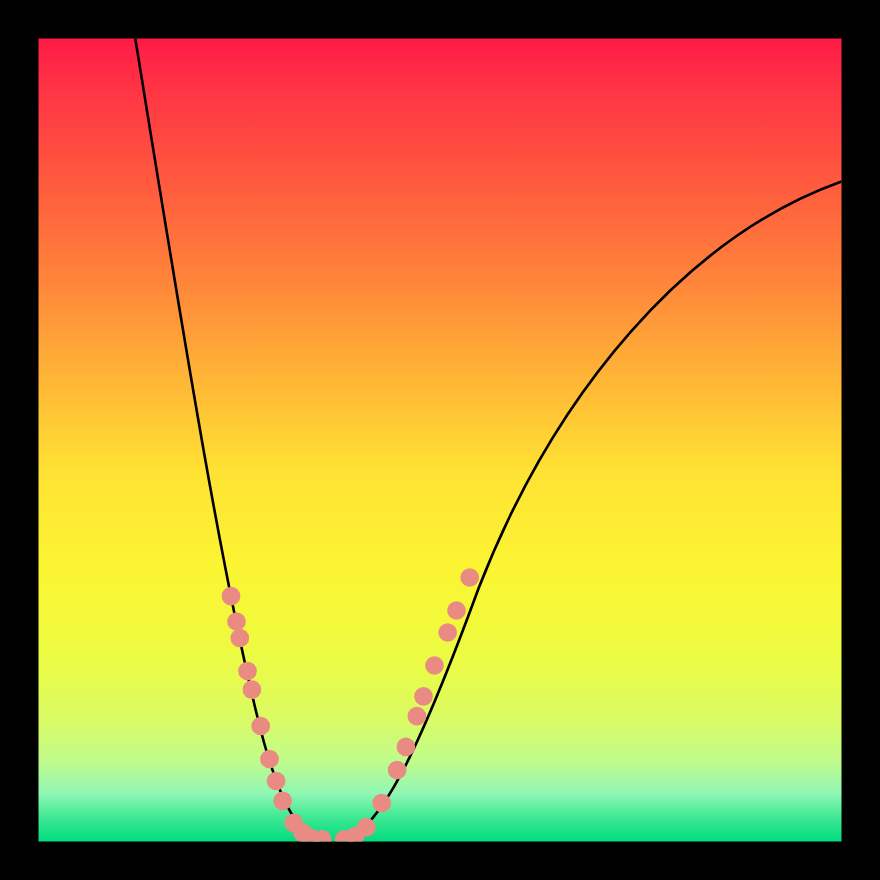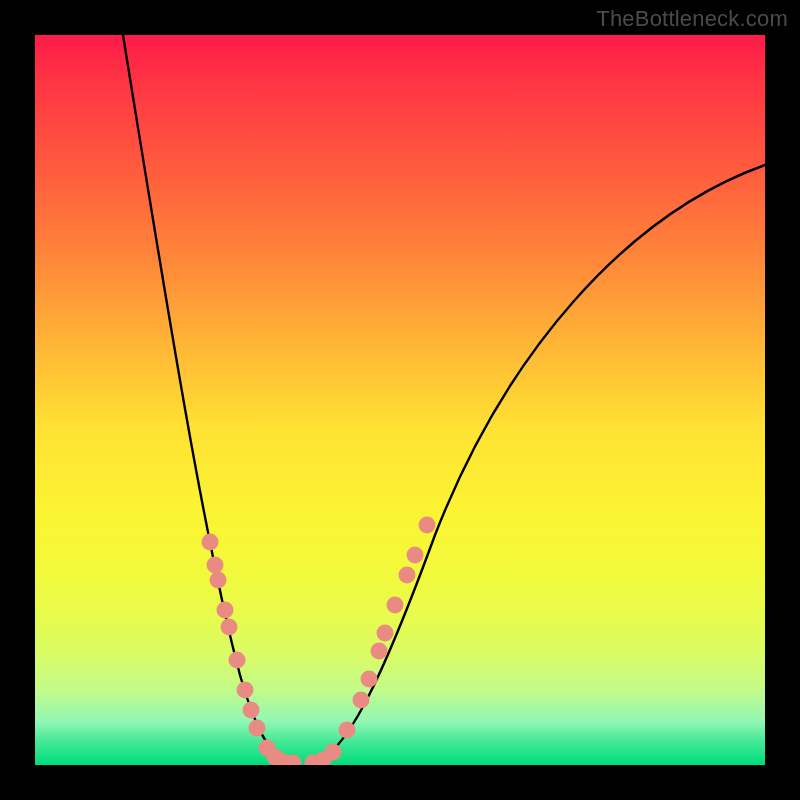--- a/index.html
+++ b/index.html
@@ -64,21 +64,20 @@
   }
   .dot {
     fill: #e98b83;
     stroke: none;
   }
 </style>
 </head>
 <body>
 
 <div class="frame">
-  <div class="watermark">TheBottleneck.com</div>
 
   <div class="plot-area">
     <svg class="curves" viewBox="0 0 730 730">
       <path class="curve" d="M 88 0 C 130 260, 170 510, 205 640 C 222 700, 238 725, 258 728"></path>
       <path class="curve" d="M 278 728 C 310 720, 345 650, 400 500 C 470 320, 590 180, 730 130"></path>
       <g id="dots-left">
           <circle cx="175" cy="507" r="8.5" class="dot"></circle>
           <circle cx="180" cy="530" r="8.5" class="dot"></circle>
           <circle cx="183" cy="545" r="8.5" class="dot"></circle>
           <circle cx="190" cy="575" r="8.5" class="dot"></circle>

